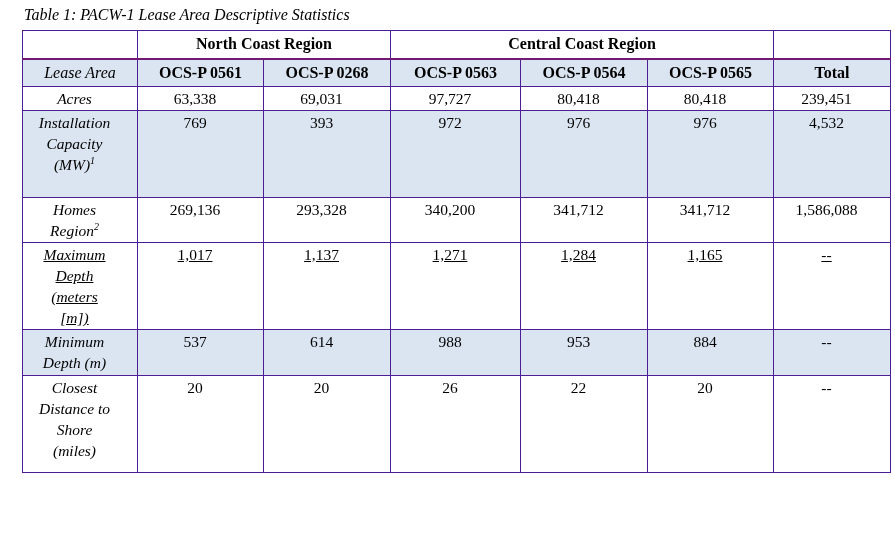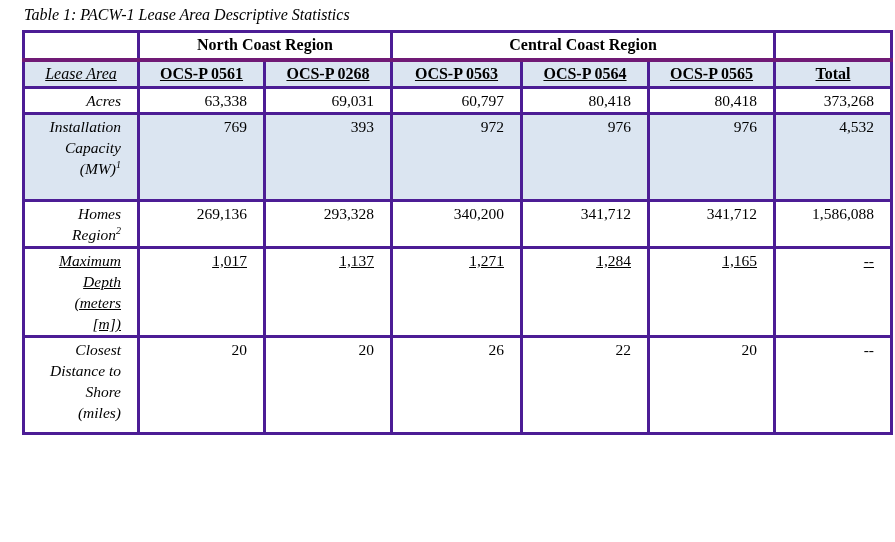--- a/index.html
+++ b/index.html
@@ -23,44 +23,44 @@
     font-size: 16px;
     line-height: 20px;
     margin: 0 0 5px 2px;
   }
   table.stats {
     border-collapse: collapse;
     table-layout: fixed;
     width: 868px;
   }
   .stats th, .stats td {
-    border: 3px solid #4c1d95;
+    border: 1px solid #4c1d95;
     box-sizing: border-box;
     overflow: hidden;
   }
   .stats th {
     font-weight: bold;
     font-size: 16px;
     text-align: center;
     vertical-align: middle;
     padding: 1px 4px;
     background: #ffffff;
   }
   tr.region-row { height: 28px; }
   tr.colhead-row { height: 28px; }
-  tr.colhead-row th { border-top: 4px solid #701a75; text-decoration: underline; }
+  tr.colhead-row th { border-top: 2px solid #701a75; }
   th.lease-head {
     font-weight: normal;
     font-style: italic;
   }
   .stats td {
     font-size: 15.5px;
     line-height: 21px;
     vertical-align: top;
-    text-align: right;
+    text-align: center;
     padding: 1px 16px 1px 5px;
   }
   td.row-label { font-style: italic; }
   td.row-label .lbl { white-space: pre-line; }
   tr.shaded td, tr.shaded th { background: #DBE5F1; }
   sup {
     font-size: 10px;
     line-height: 0;
   }
   
@@ -104,24 +104,24 @@
       <th>OCS-P 0563</th>
       <th>OCS-P 0564</th>
       <th>OCS-P 0565</th>
       <th>Total</th>
     </tr>
 
     <tr class="r-acres">
       <td class="row-label"><span class="lbl">Acres</span><sup></sup></td>
       <td>63,338</td>
       <td>69,031</td>
-      <td>60,797</td>
+      <td>97,727</td>
       <td>80,418</td>
       <td>80,418</td>
-      <td>373,268</td>
+      <td>239,451</td>
     </tr>
 
     <tr class="r-inst shaded">
       <td class="row-label"><span class="lbl">Installation
 Capacity
 (MW)</span><sup>1</sup></td>
       <td>769</td>
       <td>393</td>
       <td>972</td>
       <td>976</td>
@@ -147,20 +147,30 @@
 (meters
 [m])</span><sup></sup></td>
       <td>1,017</td>
       <td>1,137</td>
       <td>1,271</td>
       <td>1,284</td>
       <td>1,165</td>
       <td>--</td>
     </tr>
 
+    <tr class="r-mind shaded">
+      <td class="row-label"><span class="lbl">Minimum
+Depth (m)</span><sup></sup></td>
+      <td>537</td>
+      <td>614</td>
+      <td>988</td>
+      <td>953</td>
+      <td>884</td>
+      <td>--</td>
+    </tr>
 
     <tr class="r-closest">
       <td class="row-label"><span class="lbl">Closest
 Distance to
 Shore
 (miles)</span><sup></sup></td>
       <td>20</td>
       <td>20</td>
       <td>26</td>
       <td>22</td>

